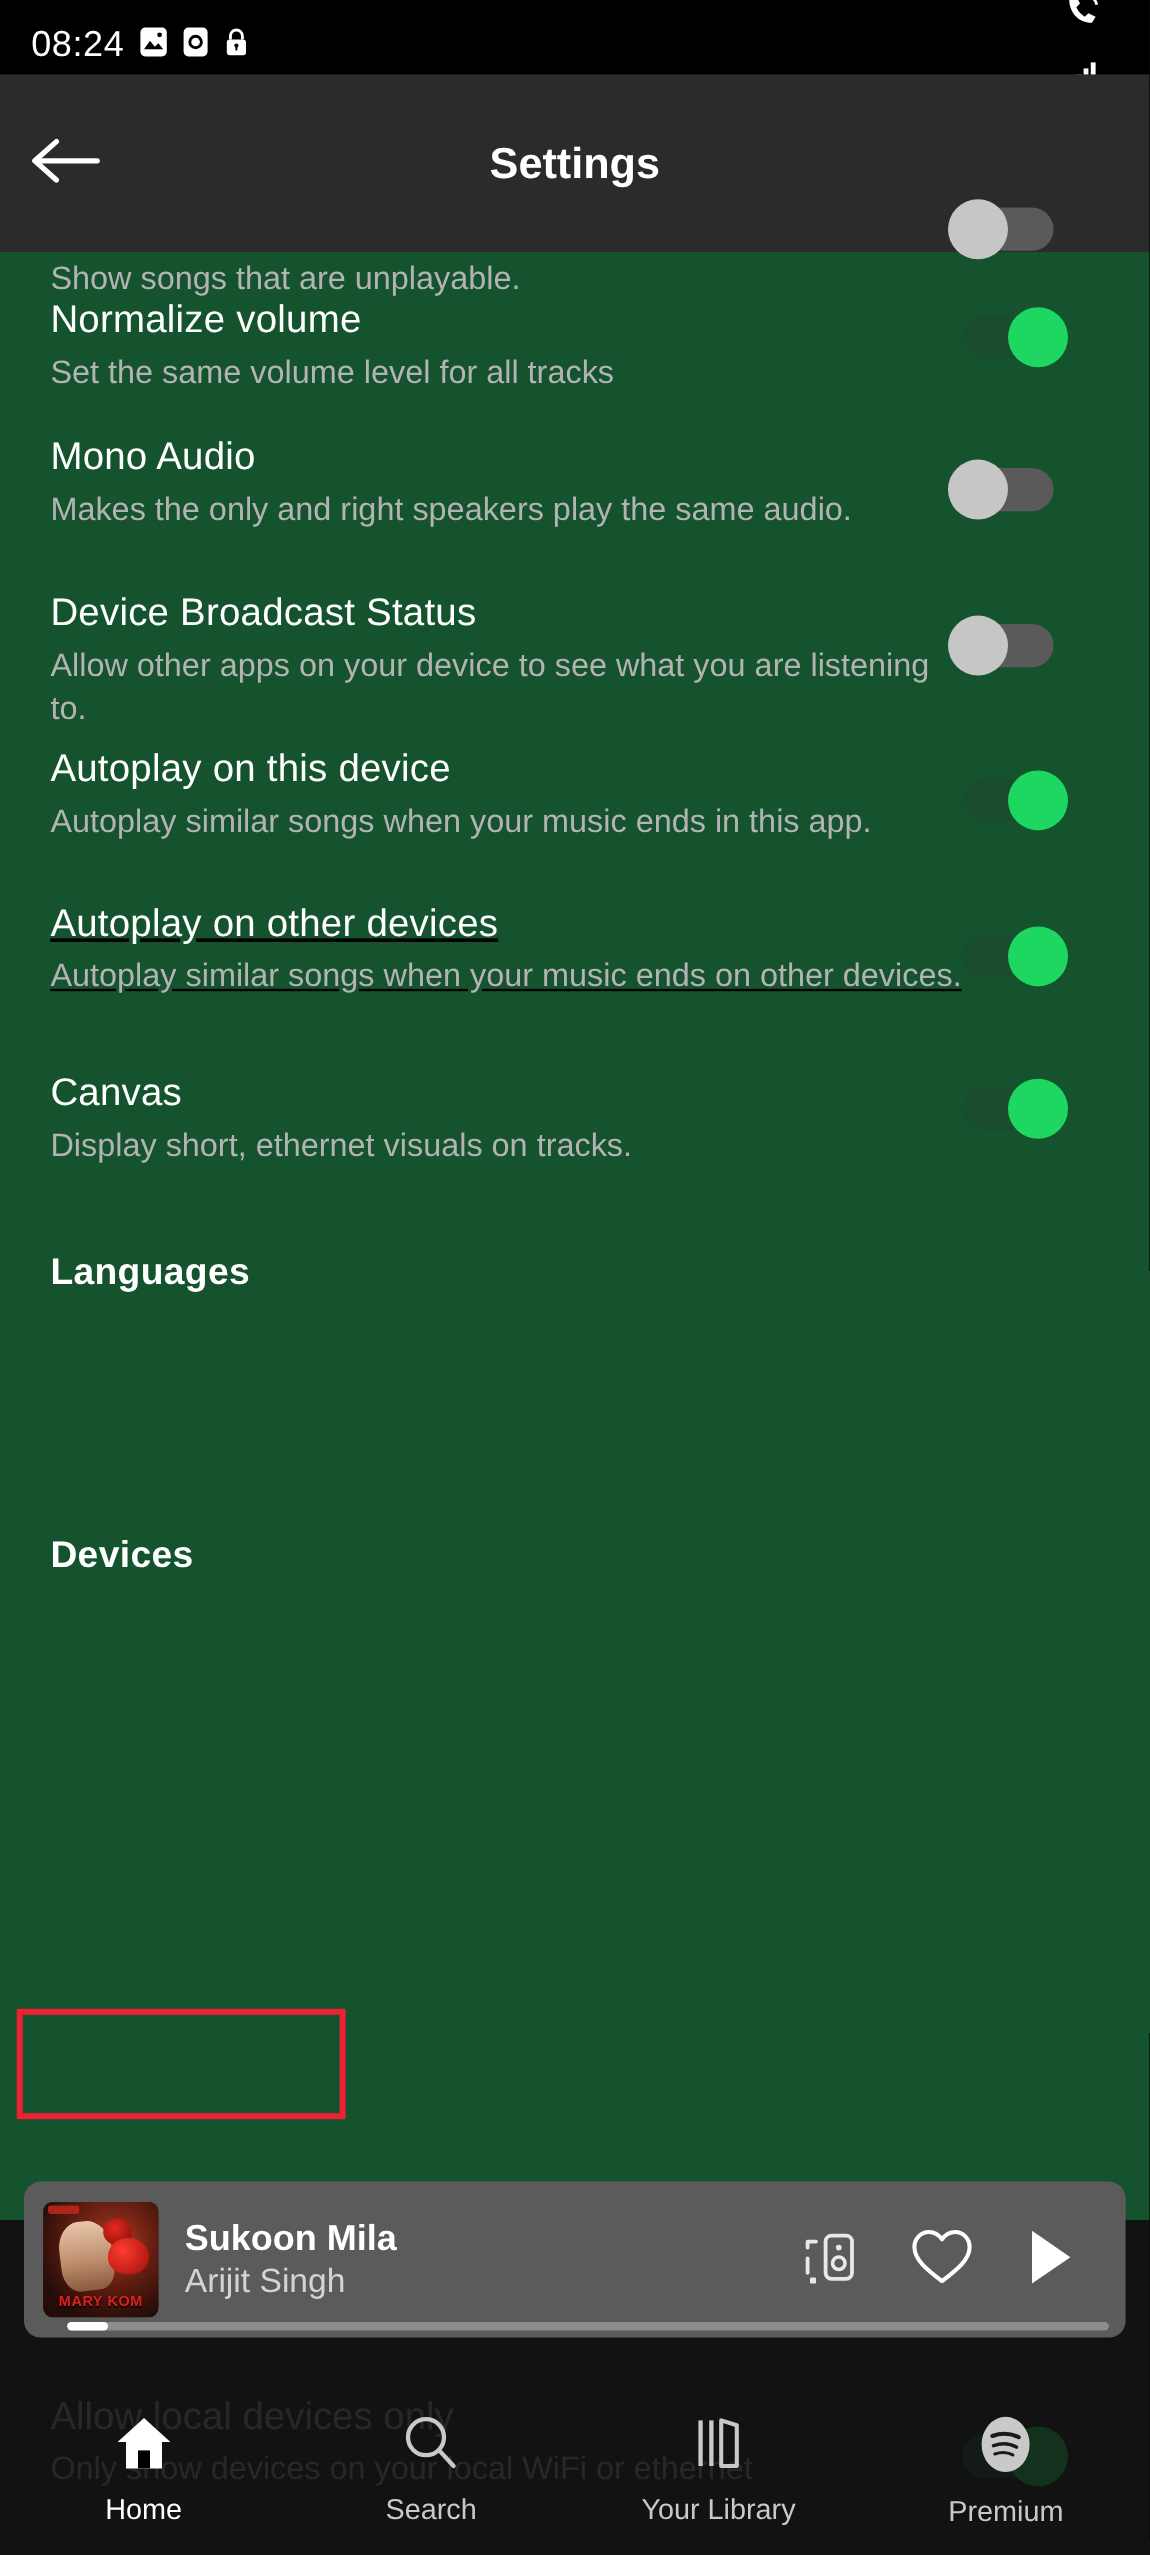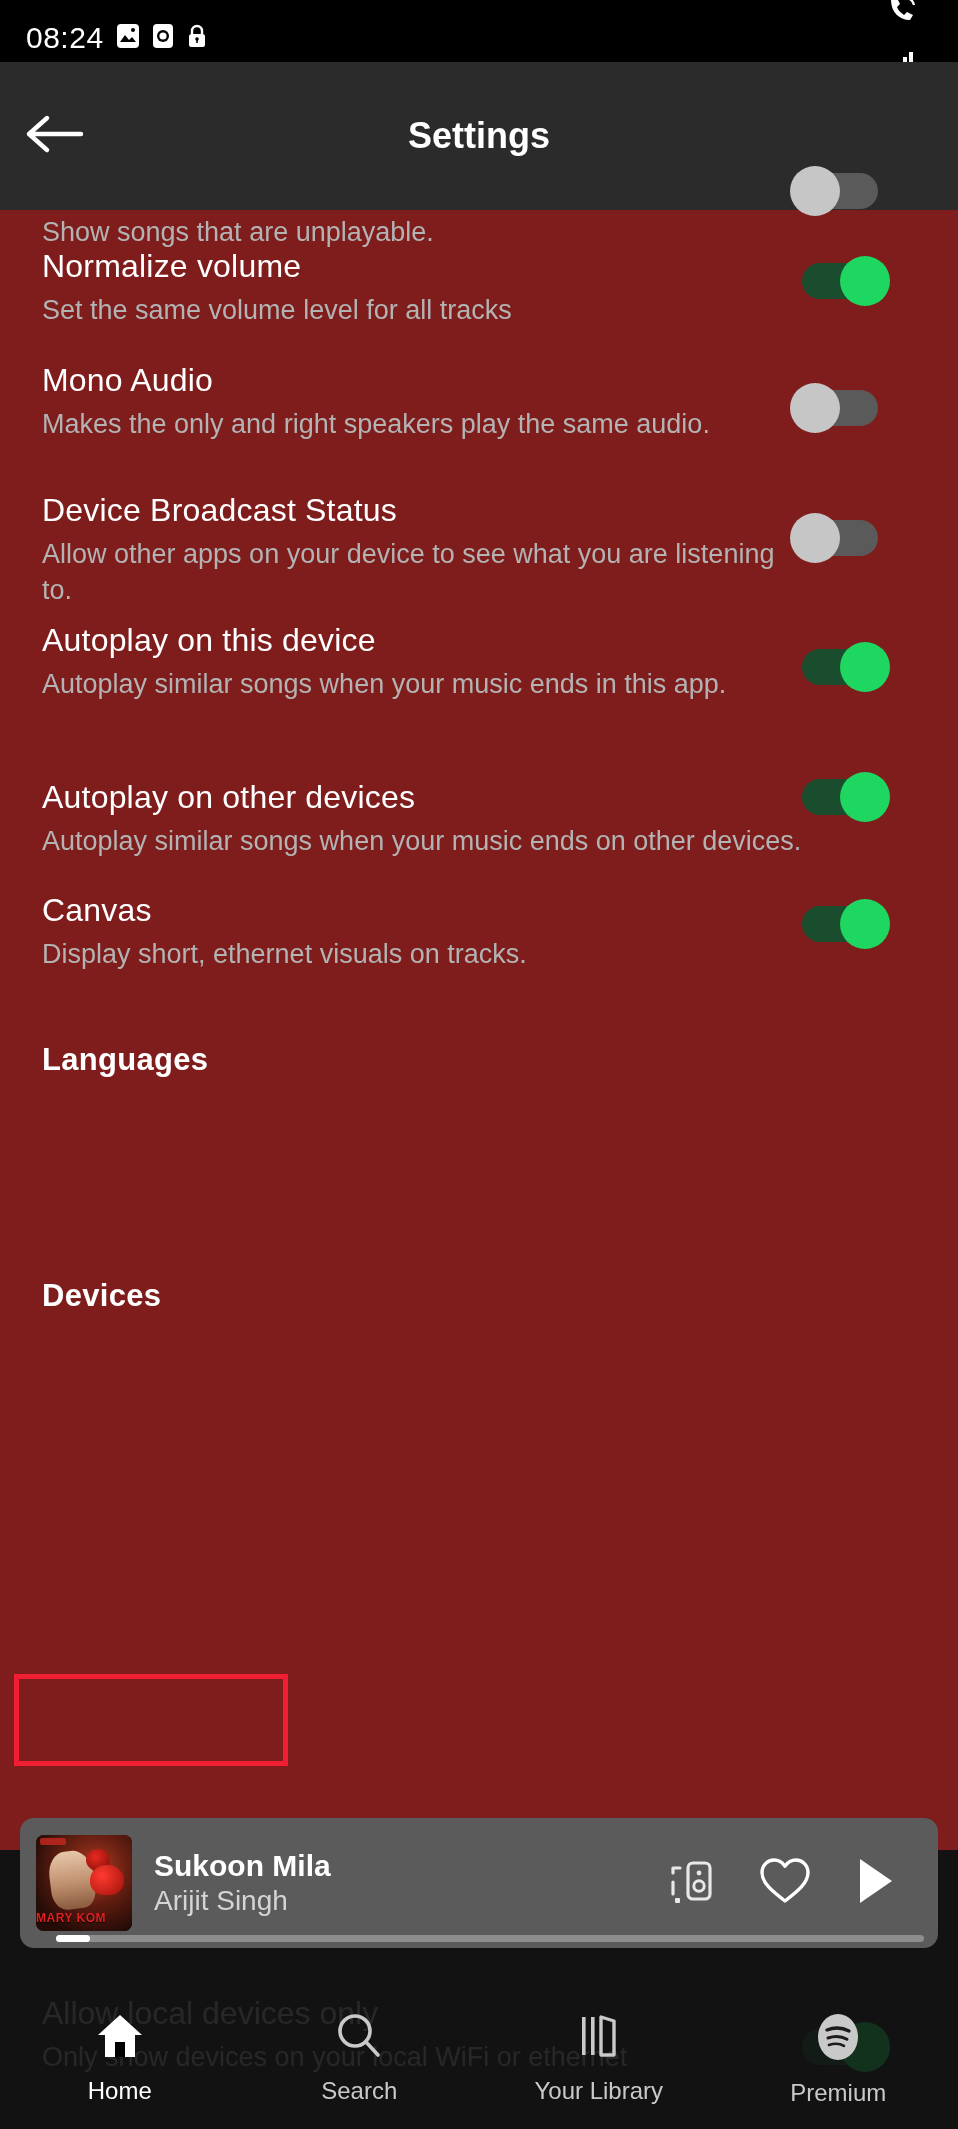--- a/index.html
+++ b/index.html
@@ -51,21 +51,21 @@
   .header-title {
     position:absolute; left:0; right:0;
     text-align:center;
     color:#fff; font-size:36px; font-weight:bold;
   }
 
   
   .content {
     position:absolute; top:210px; left:0;
     width:958px; height:1640px;
-    background:#7f1d1d;
+    background:#14532d;
   }
   .row {
     position:absolute; left:0; width:958px;
     padding:0 42px;
   }
   .row-text { width:760px; }
   .row-title {
     color:#fff; font-size:32px; font-weight:400;
     line-height:1.18; letter-spacing:.2px;
   }
@@ -167,20 +167,21 @@
     border-radius:50% 50% 44% 44%;
   }
   .np-art .poster-glove2 {
     position:absolute; right:22px; top:14px;
     width:24px; height:22px;
     background:radial-gradient(circle at 40% 35%,#e6291f,#7d0d06);
     border-radius:50%;
   }
   .np-art .poster-title {
     position:absolute; left:0; right:0; bottom:6px;
+    text-align:center;
     color:#e02020; font-size:12px; font-weight:bold;
     letter-spacing:.5px;
     text-shadow:0 1px 1px #000;
   }
   .np-art .poster-top {
     position:absolute; left:4px; top:3px;
     width:26px; height:7px;
     background:rgba(200,40,30,.8);
     border-radius:2px;
   }
@@ -350,21 +351,21 @@
       <div class="row-text">
         <div class="row-title">Autoplay on this device</div>
         <div class="row-sub">Autoplay similar songs when your music ends in this app.</div>
       </div>
     </div>
     <div class="toggle on" style="top:432px; left:790px;">
       <div class="track"></div>
       <div class="thumb"></div>
     </div>
 
-    <div class="row" style="top:569px;">
+    <div class="row" style="top:541px;text-decoration:underline;">
       <div class="row-text">
         <div class="row-title">Autoplay on other devices</div>
         <div class="row-sub">Autoplay similar songs when your music ends on other devices.</div>
       </div>
     </div>
     <div class="toggle on" style="top:562px; left:790px;">
       <div class="track"></div>
       <div class="thumb"></div>
     </div>
 

